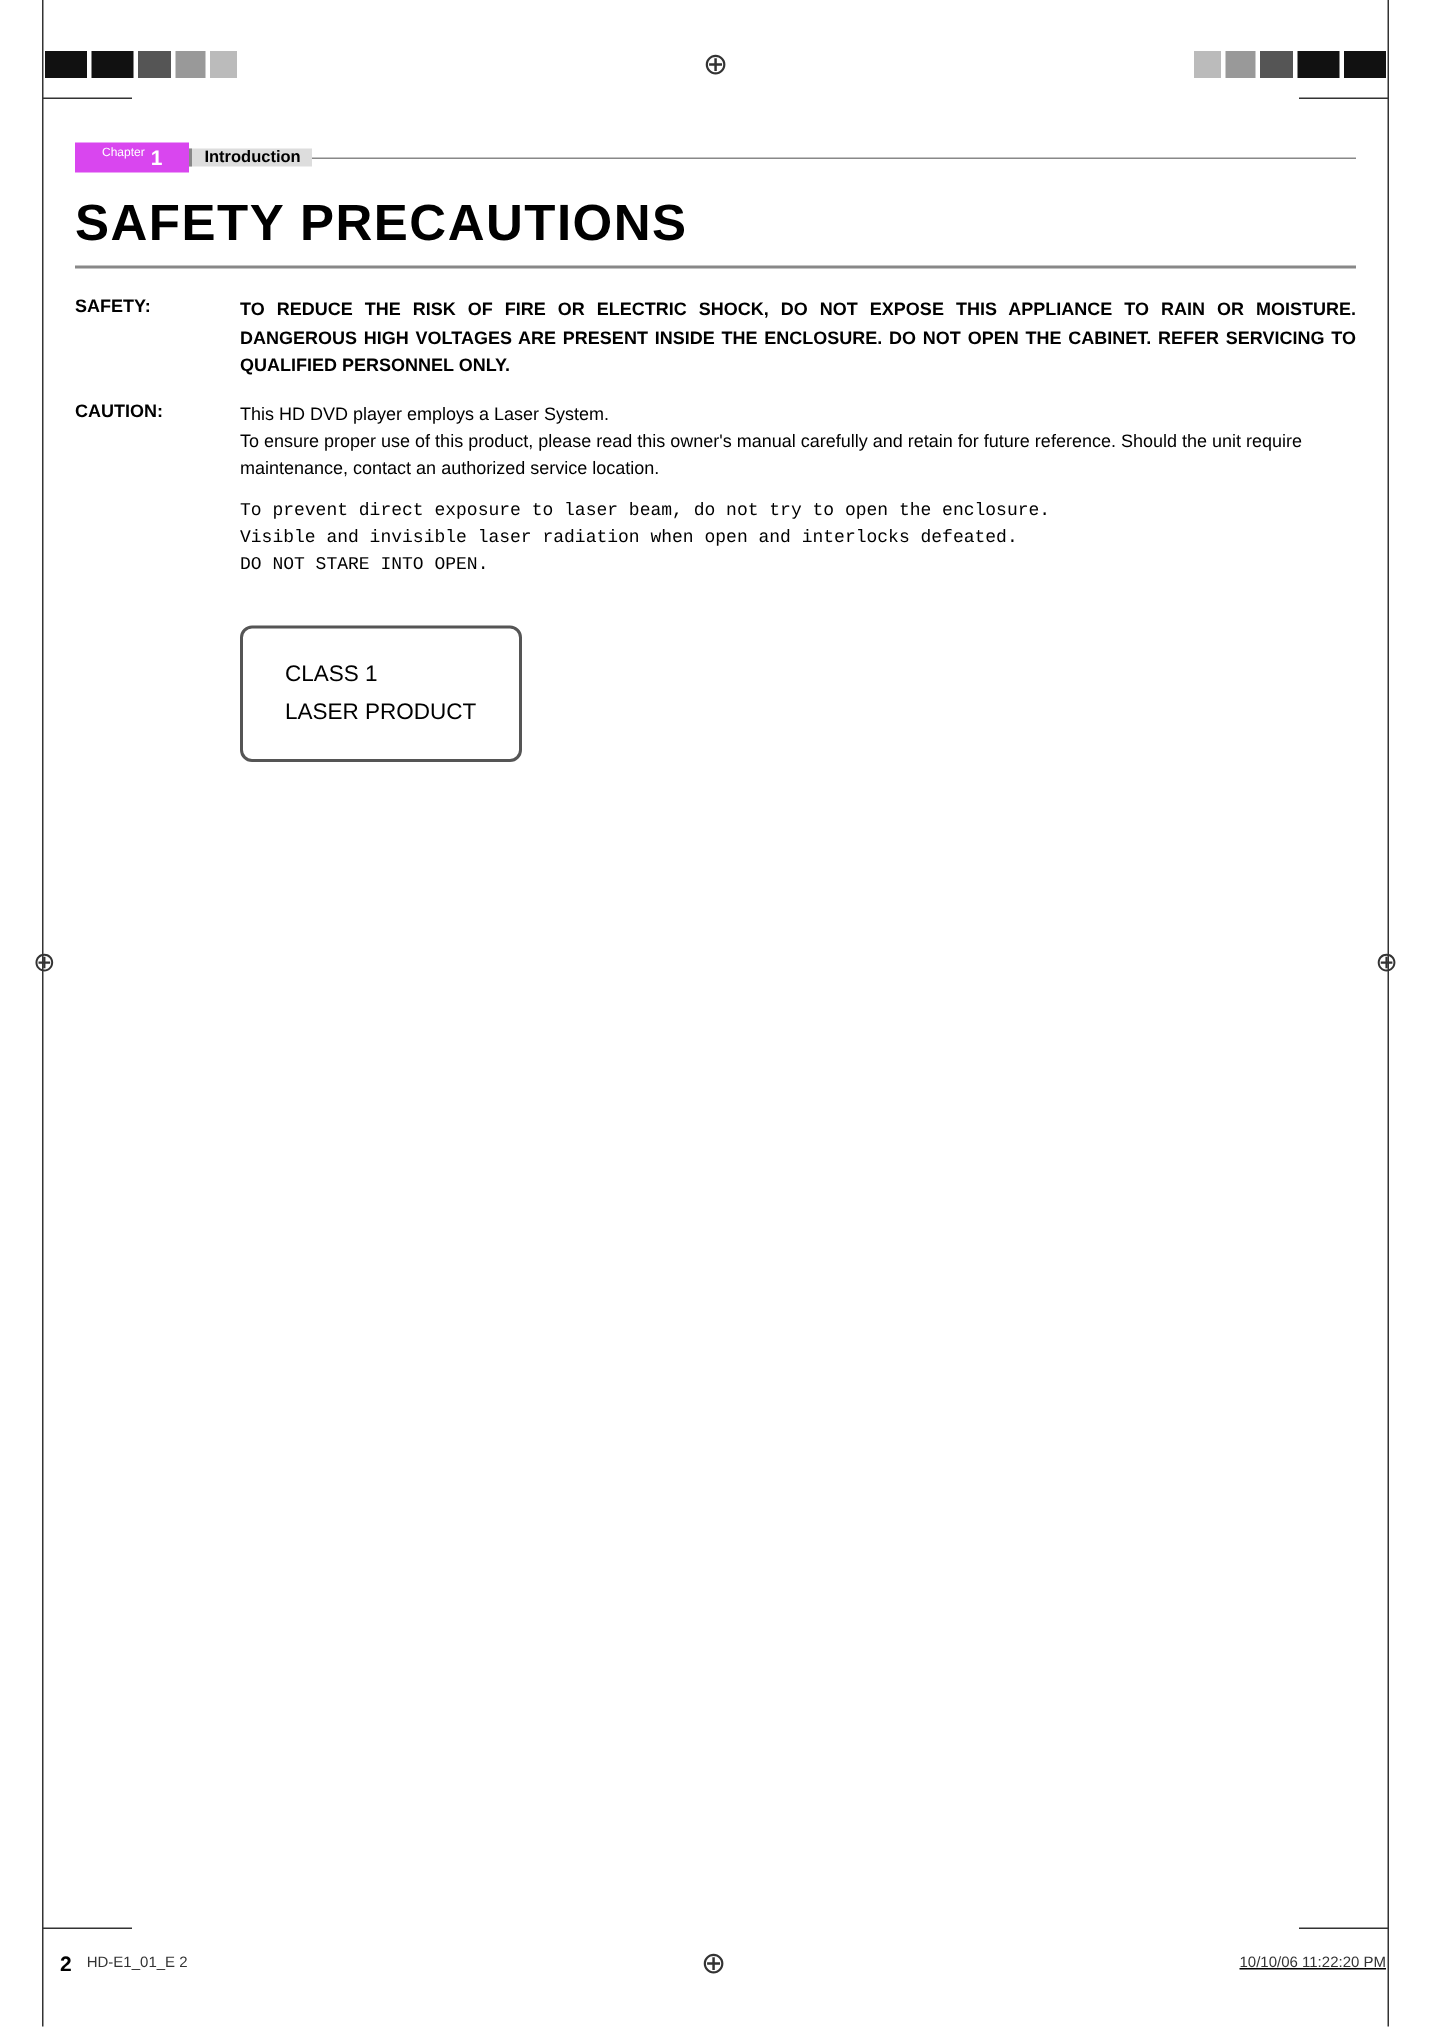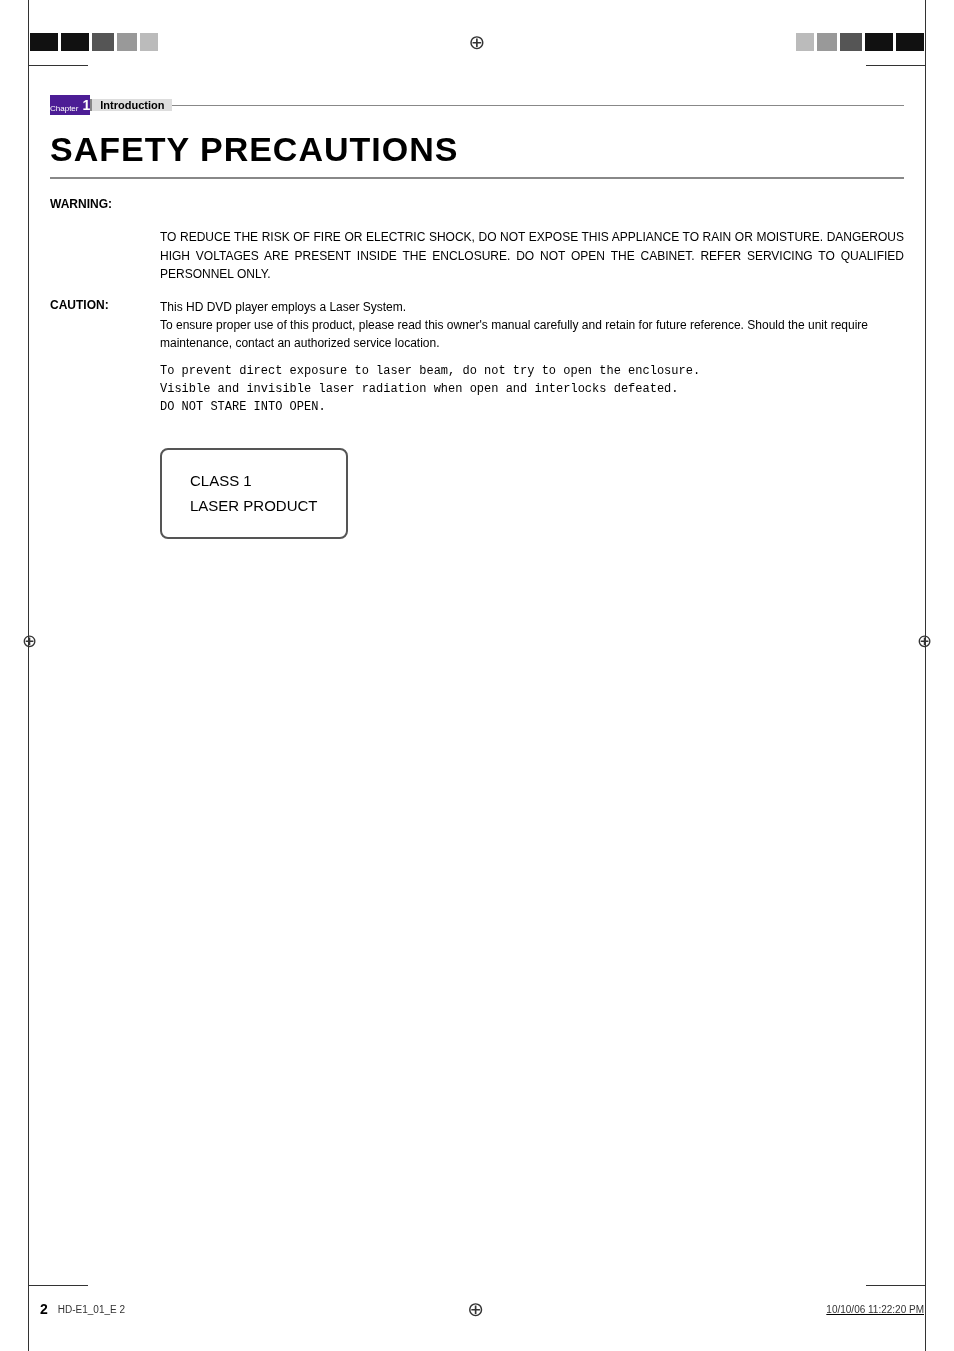--- a/index.html
+++ b/index.html
@@ -51,26 +51,26 @@
     .chapter-header {
       position: absolute;
       top: 95px;
       left: 50px;
       right: 50px;
       display: flex;
       align-items: center;
     }
 
     .chapter-label {
-      background: #4c1d95;
+      background: #d946ef;
       color: #fff;
       font-size: 9px;
-      padding: 2px 0;
-      display: flex;
-      align-items: flex-end;
+      padding: 2px 18px;
+      display: flex;
+      align-items: flex-start;
       gap: 4px;
       white-space: nowrap;
     }
 
     .chapter-label .chapter-word {
       font-size: 8px;
       font-weight: normal;
     }
 
     .chapter-label .chapter-num {
@@ -130,25 +130,24 @@
       padding-top: 0;
     }
 
     .notice-content {
       flex: 1;
       font-size: 12px;
       line-height: 1.5;
     }
 
     .notice-content.bold-text {
-      font-weight: normal;
+      font-weight: bold;
       font-size: 12px;
       line-height: 1.55;
       text-align: justify;
-      margin-top: 31px;
     }
 
     .notice-content p {
       margin-bottom: 10px;
     }
 
     .notice-content p:last-child {
       margin-bottom: 0;
       font-family: Liberation Mono, monospace;
     }
@@ -339,21 +338,21 @@
   <div class="chapter-line"></div>
 </div>
 
 <div class="content">
 
   <div class="page-title">SAFETY PRECAUTIONS</div>
   <div class="title-underline"></div>
 
   
   <div class="notice-row">
-    <div class="notice-label">WARNING:</div>
+    <div class="notice-label">SAFETY:</div>
     <div class="notice-content bold-text">TO REDUCE THE RISK OF FIRE OR ELECTRIC SHOCK, DO NOT EXPOSE THIS APPLIANCE TO RAIN OR MOISTURE. DANGEROUS HIGH VOLTAGES ARE PRESENT INSIDE THE ENCLOSURE. DO NOT OPEN THE CABINET. REFER SERVICING TO QUALIFIED PERSONNEL ONLY.</div>
   </div>
 
   
   <div class="notice-row">
     <div class="notice-label">CAUTION:</div>
     <div class="notice-content">
       <p>
         <span>This HD DVD player employs a Laser System.</span><br>
         <span>To ensure proper use of this product, please read this owner's manual carefully and retain for future reference. Should the unit require maintenance, contact an authorized service location.</span>

